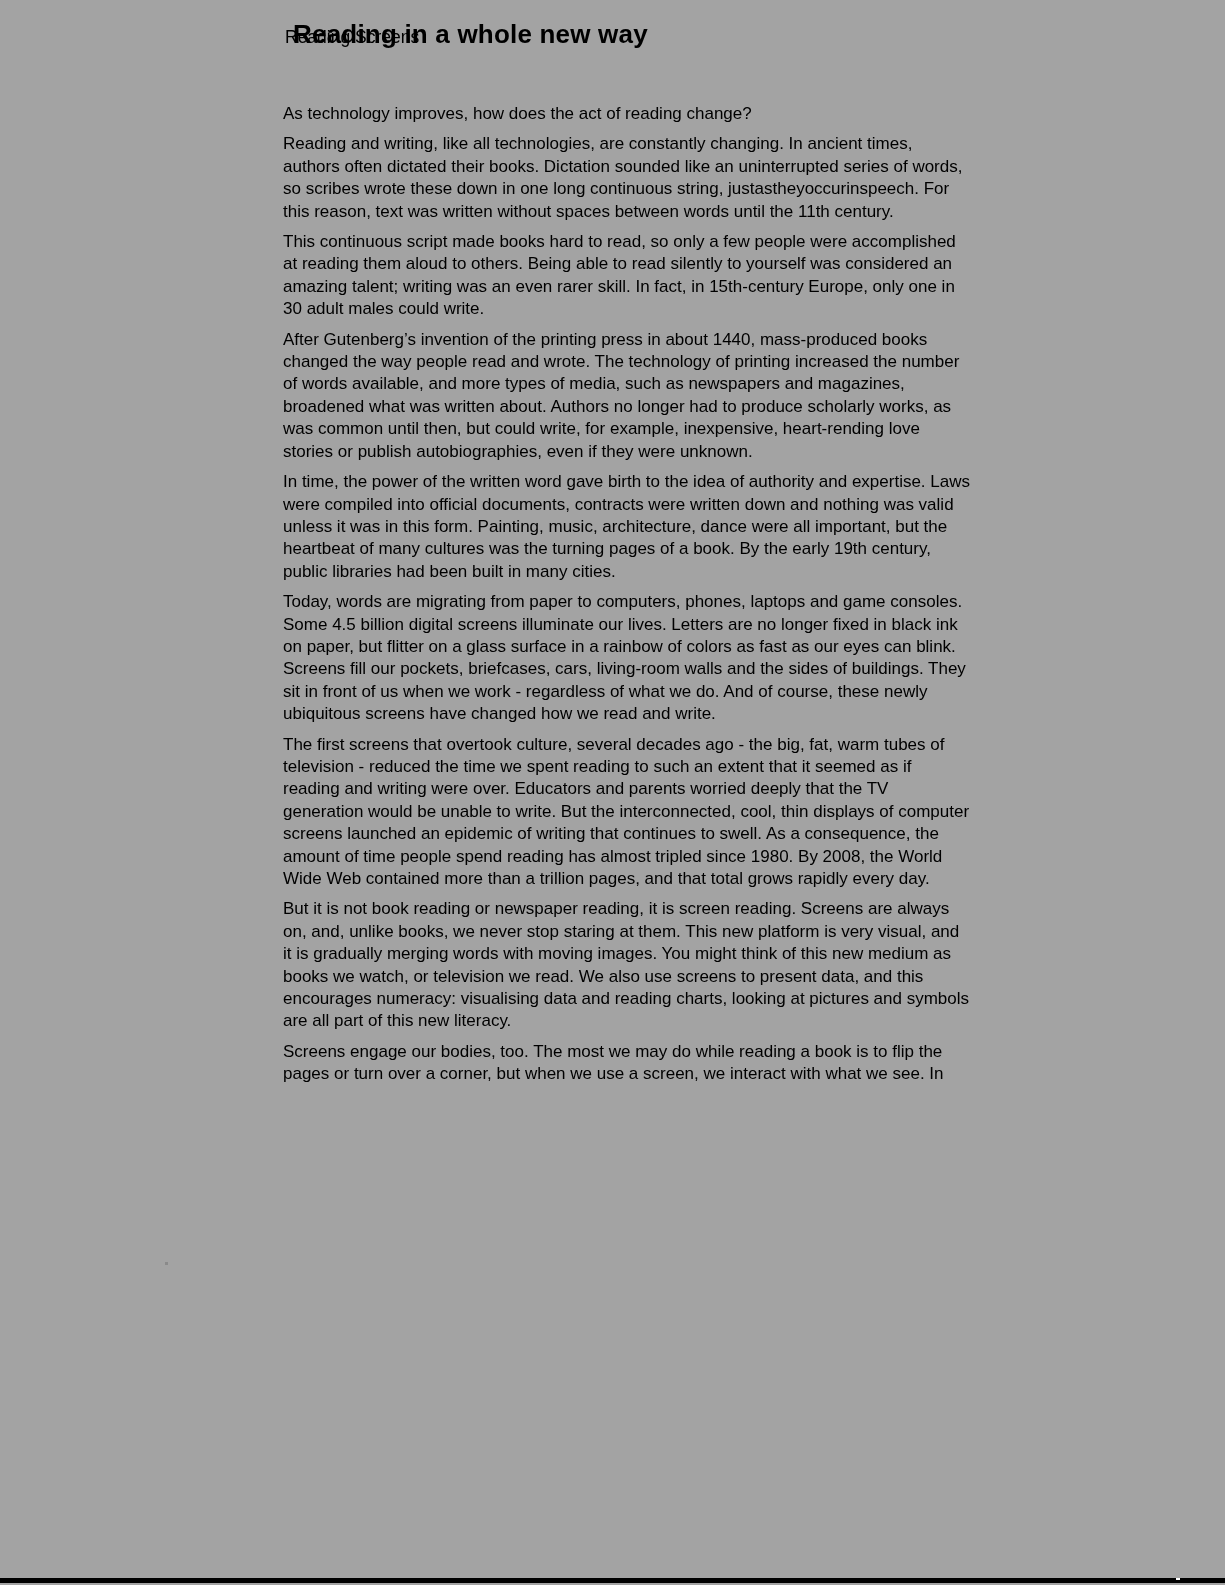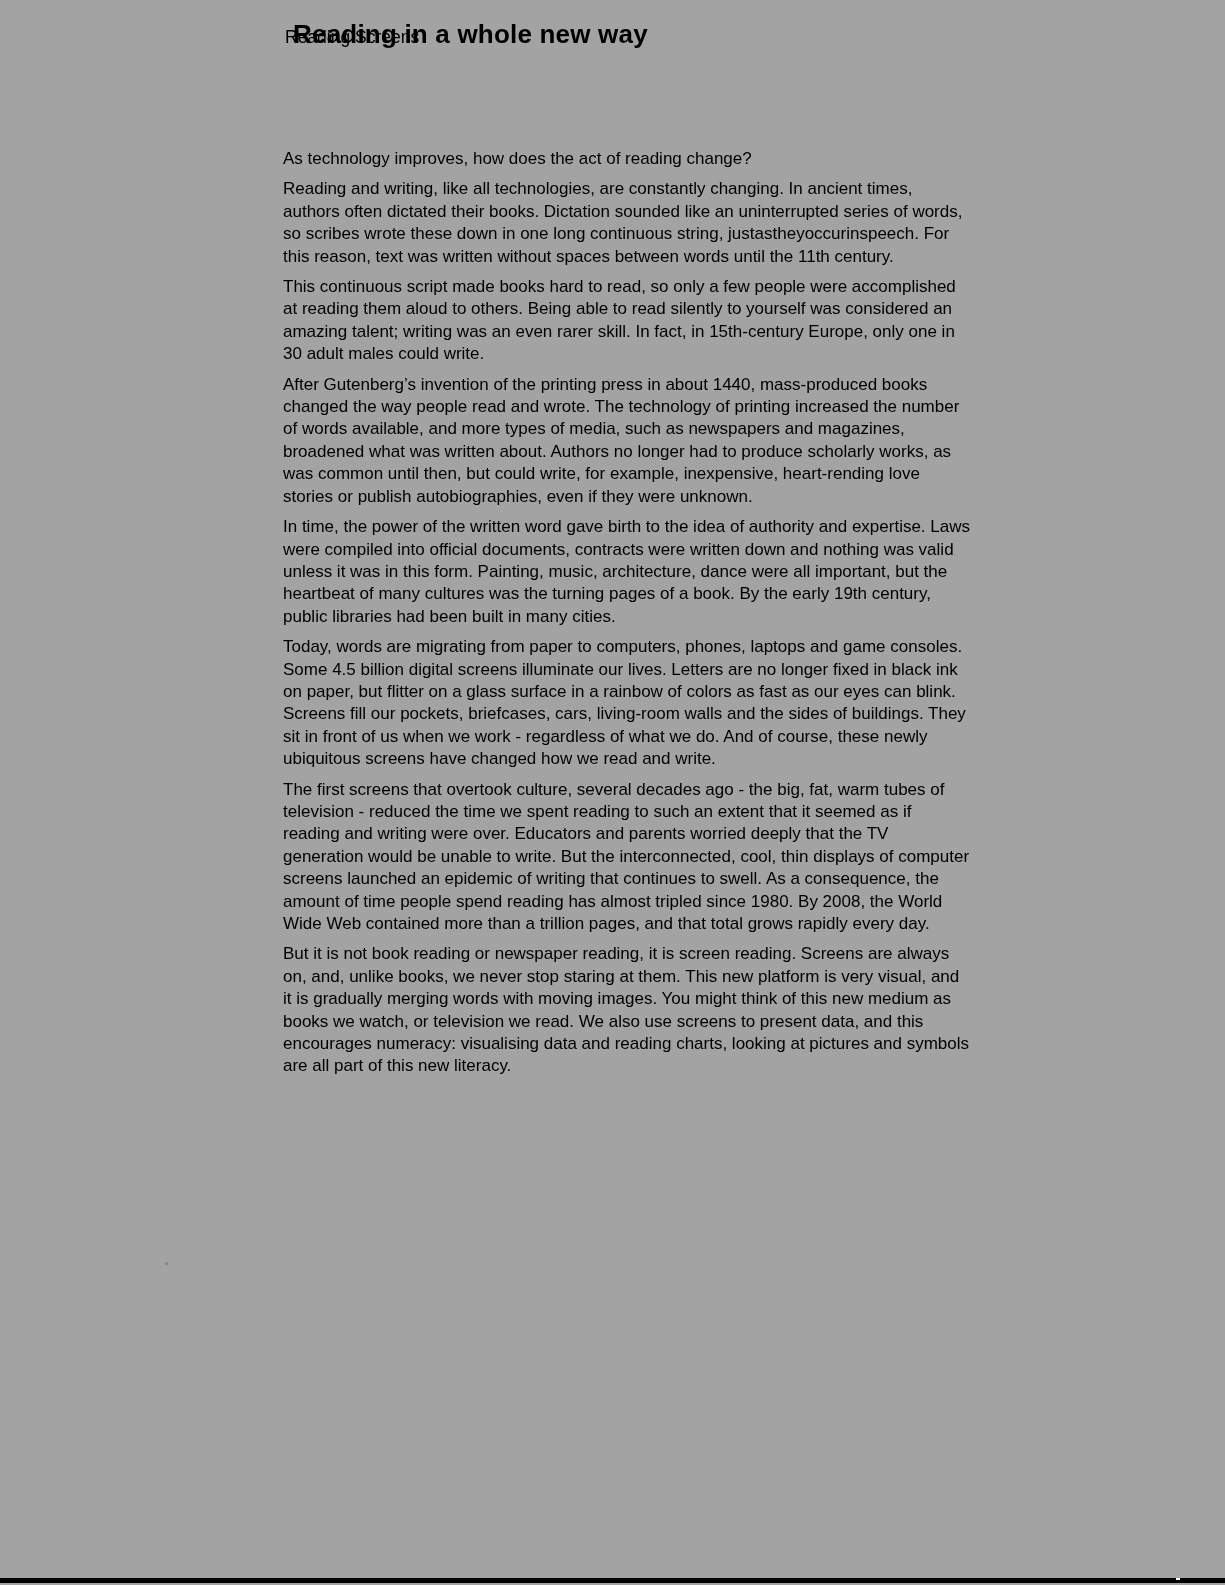--- a/index.html
+++ b/index.html
@@ -30,21 +30,20 @@
     left: 285px;
     top: 27px;
     font-size: 17.5px;
     white-space: nowrap;
   }
   .body-column {
     position: absolute;
     left: 283px;
     top: 103px;
     width: 745px;
-    margin-top: 45px;
   }
   .para {
     font-size: 17px;
     line-height: 22.4px;
     white-space: pre-line;
     margin: 0 0 8px 0;
   }
   .footer-row {
     position: absolute;
     left: 0;
@@ -136,20 +135,22 @@
 generation would be unable to write. But the interconnected, cool, thin displays of computer
 screens launched an epidemic of writing that continues to swell. As a consequence, the
 amount of time people spend reading has almost tripled since 1980. By 2008, the World
 Wide Web contained more than a trillion pages, and that total grows rapidly every day.</p>
     <p class="para">But it is not book reading or newspaper reading, it is screen reading. Screens are always
 on, and, unlike books, we never stop staring at them. This new platform is very visual, and
 it is gradually merging words with moving images. You might think of this new medium as
 books we watch, or television we read. We also use screens to present data, and this
 encourages numeracy: visualising data and reading charts, looking at pictures and symbols
 are all part of this new literacy.</p>
+    <p class="para">Screens engage our bodies, too. The most we may do while reading a book is to flip the
+pages or turn over a corner, but when we use a screen, we interact with what we see. In</p>
   </div>
 
 
   <div class="stray-dot"></div>
 
   <div class="bottom-bar"></div>
   <div class="bottom-bar-notch"></div>
 
 </div>
 

